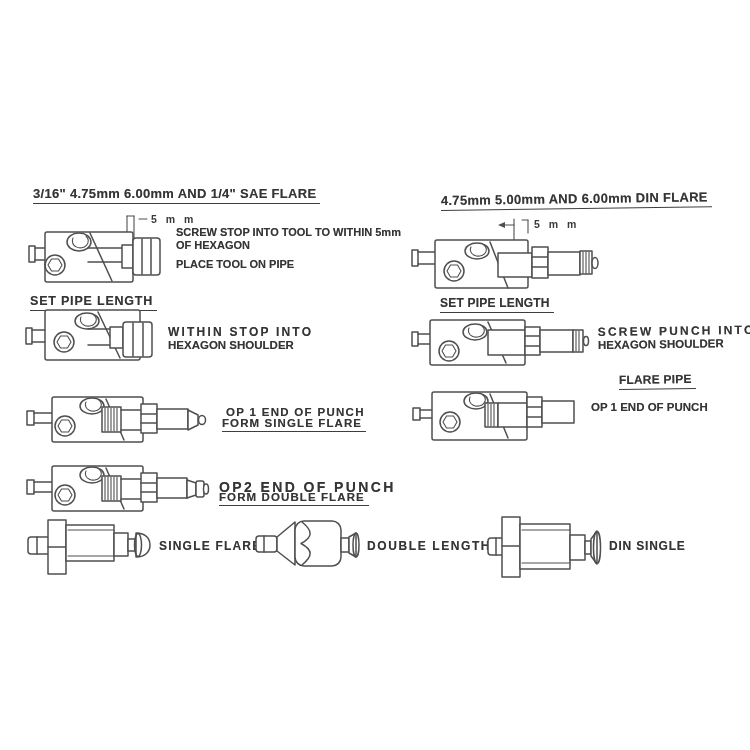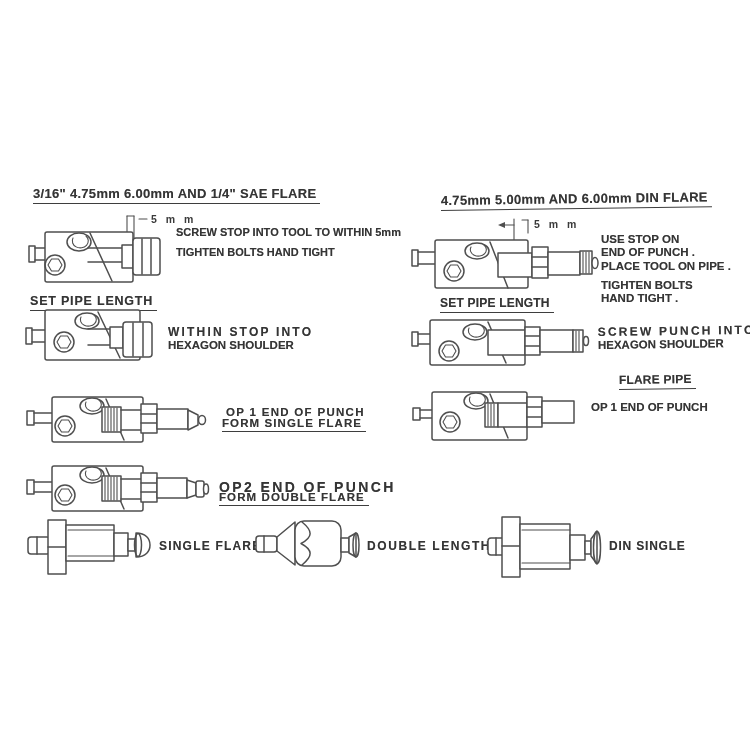--- a/index.html
+++ b/index.html
@@ -58,21 +58,22 @@
     <line x1="60" y1="54" x2="94" y2="54"></line>
 
     <rect class="fillw" x="94" y="37" width="11" height="23"></rect>
     <rect class="fillw" x="105" y="30" width="27" height="37" rx="3"></rect>
     <line x1="114" y1="31" x2="114" y2="66"></line>
     <line x1="123" y1="31" x2="123" y2="66"></line>
   </svg>
 
   <div class="abs txt ins" style="left:176px;top:226px">
     <div>SCREW STOP INTO TOOL TO WITHIN 5mm</div>
-    <div class="mt7">TIGHTEN BOLTS HAND TIGHT</div>
+    <div>OF HEXAGON</div>
+    <div class="mt7">PLACE TOOL ON PIPE</div>
   </div>
 
   <div class="abs txt sub u" style="left:30px;top:294px">SET PIPE LENGTH</div>
 
   <svg class="abs draw" style="left:24px;top:306px" width="165" height="68" viewBox="0 0 165 68">
     <rect x="2" y="22" width="6" height="16"></rect>
     <line x1="8" y1="24" x2="21" y2="24"></line>
     <line x1="8" y1="36" x2="21" y2="36"></line>
     <rect class="fillw" x="21" y="4" width="95" height="50" rx="2"></rect>
     <ellipse cx="63" cy="15" rx="12" ry="8"></ellipse>
@@ -181,27 +182,20 @@
     <line x1="122" y1="48" x2="138" y2="48"></line>
     <line x1="122" y1="58" x2="138" y2="58"></line>
     <rect class="fillw" x="138" y="43" width="32" height="23"></rect>
     <rect class="fillw" x="170" y="42" width="12" height="23"></rect>
     <line class="thin" x1="173" y1="43" x2="173" y2="64"></line>
     <line class="thin" x1="176" y1="43" x2="176" y2="64"></line>
     <line class="thin" x1="179" y1="43" x2="179" y2="64"></line>
     <ellipse class="fillw" cx="185" cy="54" rx="3" ry="5.5"></ellipse>
   </svg>
 
-  <div class="abs txt ins2" style="left:601px;top:233px">
-    <div>USE STOP ON</div>
-    <div>END OF PUNCH .</div>
-    <div class="mt1">PLACE TOOL ON PIPE .</div>
-    <div class="mt6">TIGHTEN BOLTS</div>
-    <div>HAND TIGHT .</div>
-  </div>
 
   <div class="abs txt sub2 u" style="left:440px;top:296px">SET PIPE LENGTH</div>
 
   <svg class="abs draw" style="left:410px;top:308px" width="180" height="64" viewBox="0 0 180 64">
     <rect x="2" y="24" width="6" height="14"></rect>
     <line x1="8" y1="26" x2="20" y2="26"></line>
     <line x1="8" y1="36" x2="20" y2="36"></line>
     <rect class="fillw" x="20" y="12" width="95" height="45" rx="2"></rect>
     <ellipse cx="65" cy="24" rx="12" ry="8"></ellipse>
     <path d="M 59 20 A 8 6.5 0 1 0 72 18" class="thin"></path>

